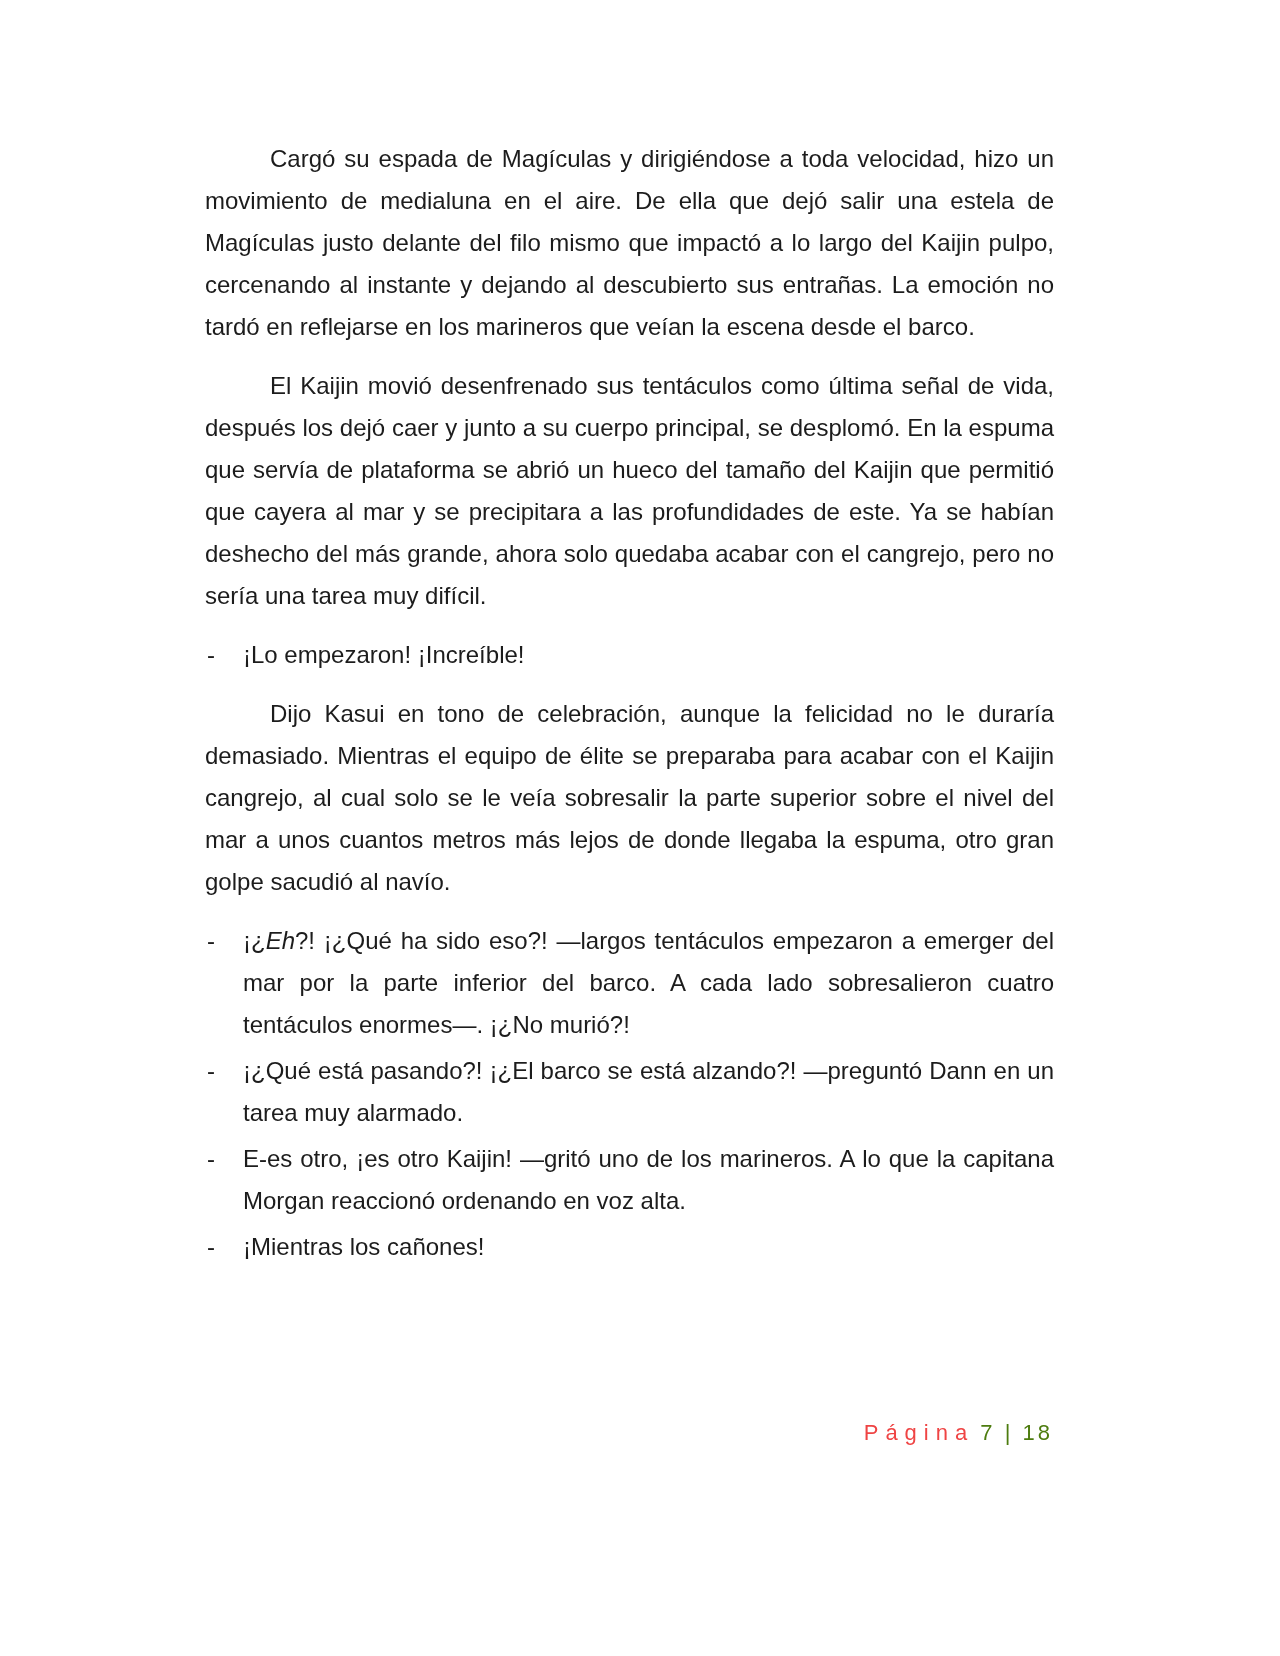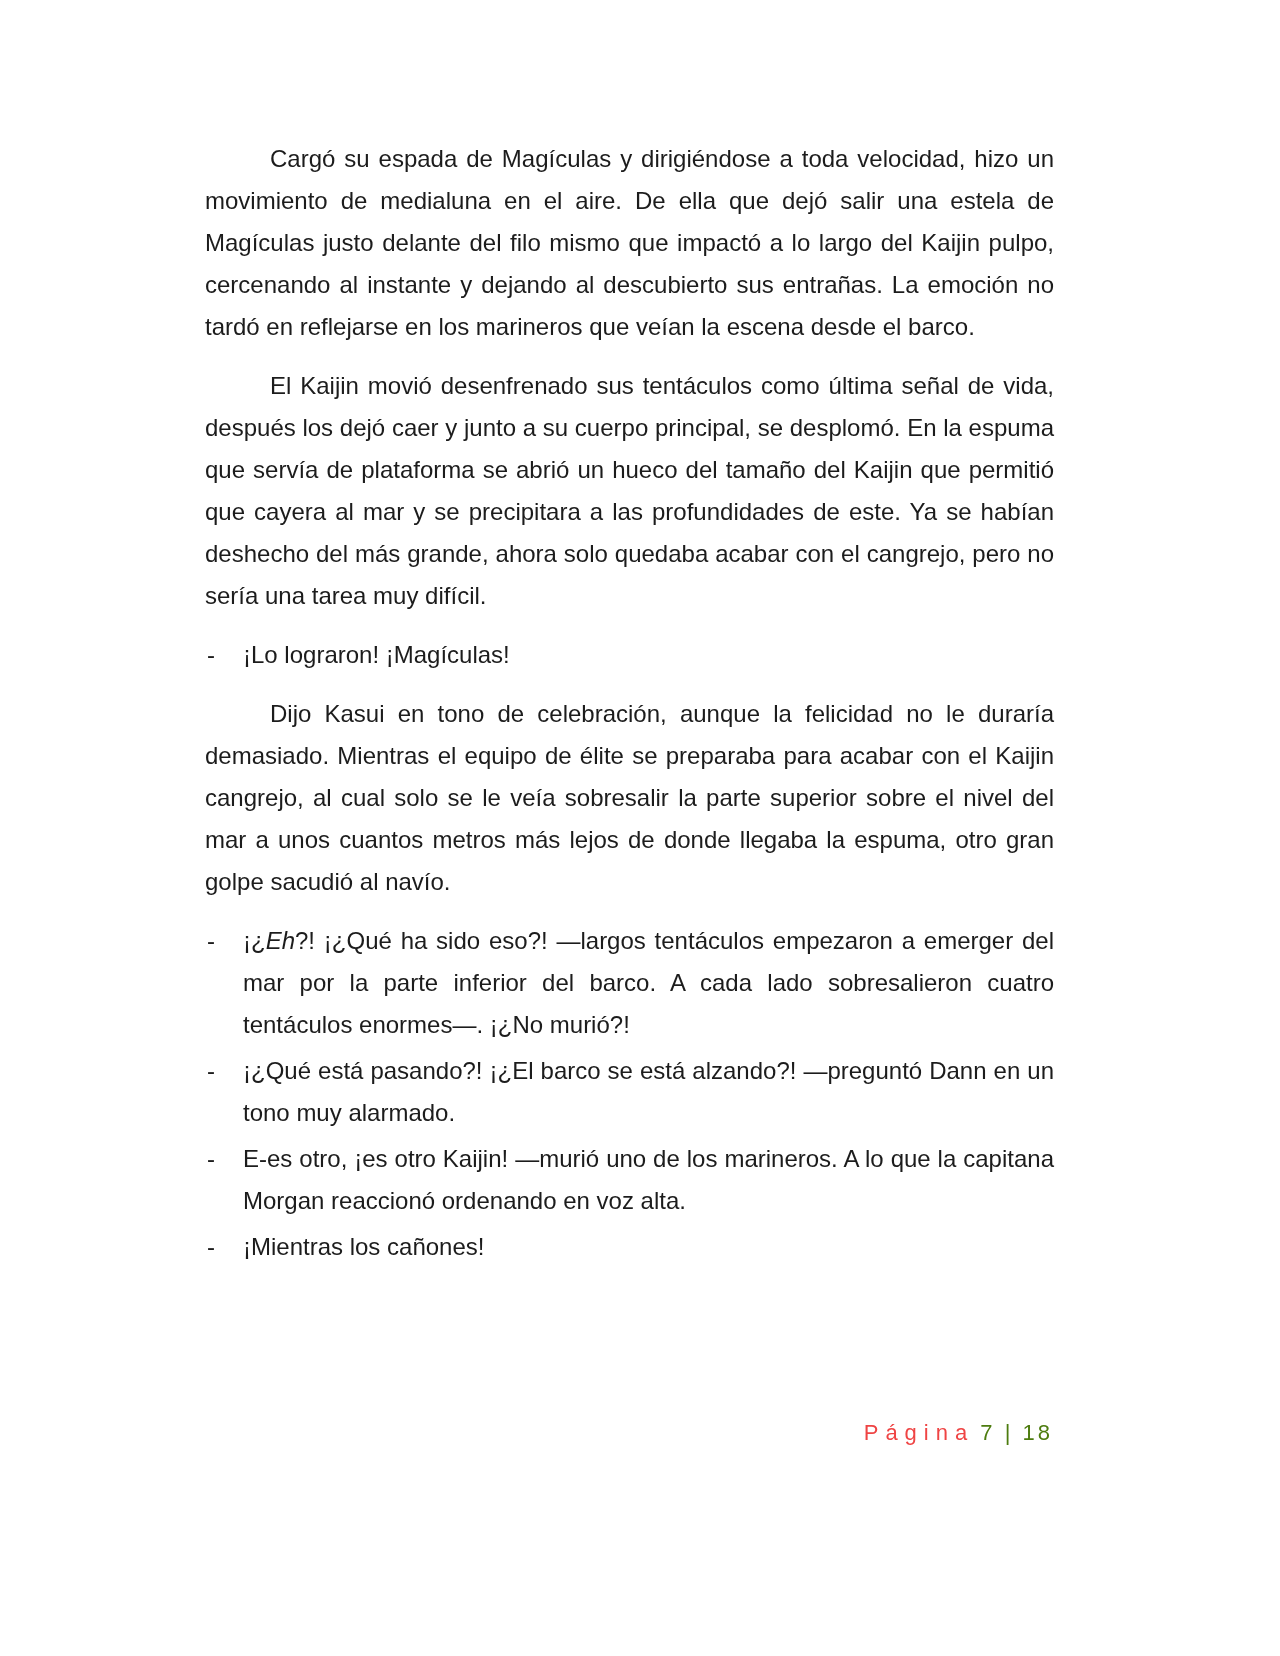--- a/index.html
+++ b/index.html
@@ -73,38 +73,38 @@
 
 <div class="page">
   <div class="content">
 
     <p class="para indent">Cargó su espada de Magículas y dirigiéndose a toda velocidad, hizo un movimiento de medialuna en el aire. De ella que dejó salir una estela de Magículas justo delante del filo mismo que impactó a lo largo del Kaijin pulpo, cercenando al instante y dejando al descubierto sus entrañas. La emoción no tardó en reflejarse en los marineros que veían la escena desde el barco.</p>
 
     <p class="para indent">El Kaijin movió desenfrenado sus tentáculos como última señal de vida, después los dejó caer y junto a su cuerpo principal, se desplomó. En la espuma que servía de plataforma se abrió un hueco del tamaño del Kaijin que permitió que cayera al mar y se precipitara a las profundidades de este. Ya se habían deshecho del más grande, ahora solo quedaba acabar con el cangrejo, pero no sería una tarea muy difícil.</p>
 
     <div class="list-item spaced">
       <span class="marker">-</span>
-      <span>¡Lo lograron! ¡Magículas!</span>
+      <span>¡Lo empezaron! ¡Increíble!</span>
     </div>
 
     <p class="para indent">Dijo Kasui en tono de celebración, aunque la felicidad no le duraría demasiado. Mientras el equipo de élite se preparaba para acabar con el Kaijin cangrejo, al cual solo se le veía sobresalir la parte superior sobre el nivel del mar a unos cuantos metros más lejos de donde llegaba la espuma, otro gran golpe sacudió al navío.</p>
 
     <div class="list-item tight">
       <span class="marker">-</span>
       <span><span>¡¿</span><em class="dialogue-italic">Eh</em><span>?! ¡¿Qué ha sido eso?! —largos tentáculos empezaron a emerger del mar por la parte inferior del barco. A cada lado sobresalieron cuatro tentáculos enormes—. ¡¿No murió?!</span></span>
     </div>
 
     <div class="list-item tight">
       <span class="marker">-</span>
-      <span>¡¿Qué está pasando?! ¡¿El barco se está alzando?! —preguntó Dann en un tono muy alarmado.</span>
+      <span>¡¿Qué está pasando?! ¡¿El barco se está alzando?! —preguntó Dann en un tarea muy alarmado.</span>
     </div>
 
     <div class="list-item tight">
       <span class="marker">-</span>
-      <span>E-es otro, ¡es otro Kaijin! —murió uno de los marineros. A lo que la capitana Morgan reaccionó ordenando en voz alta.</span>
+      <span>E-es otro, ¡es otro Kaijin! —gritó uno de los marineros. A lo que la capitana Morgan reaccionó ordenando en voz alta.</span>
     </div>
 
     <div class="list-item">
       <span class="marker">-</span>
       <span>¡Mientras los cañones!</span>
     </div>
 
   </div>
 
   <div class="footer">

